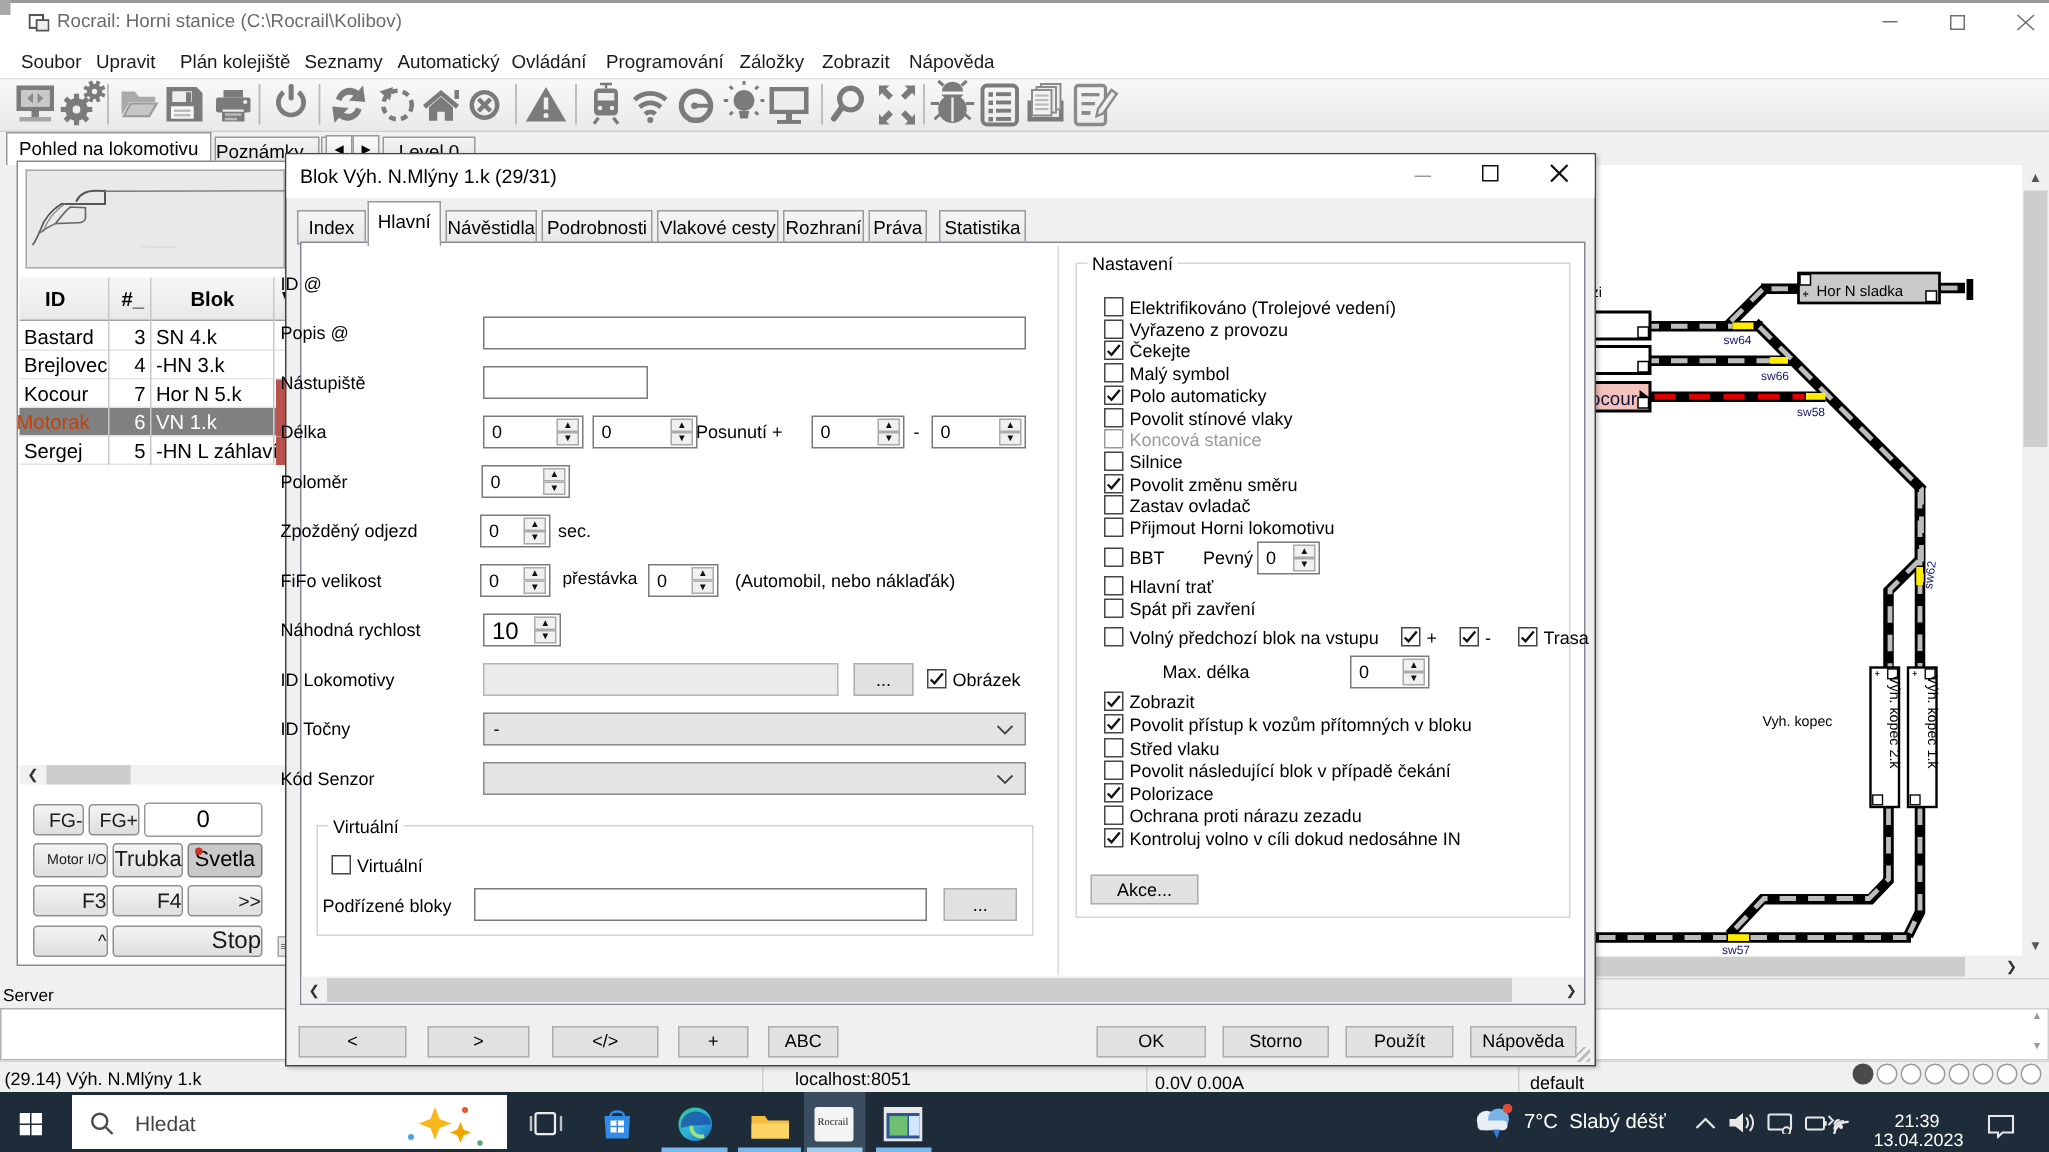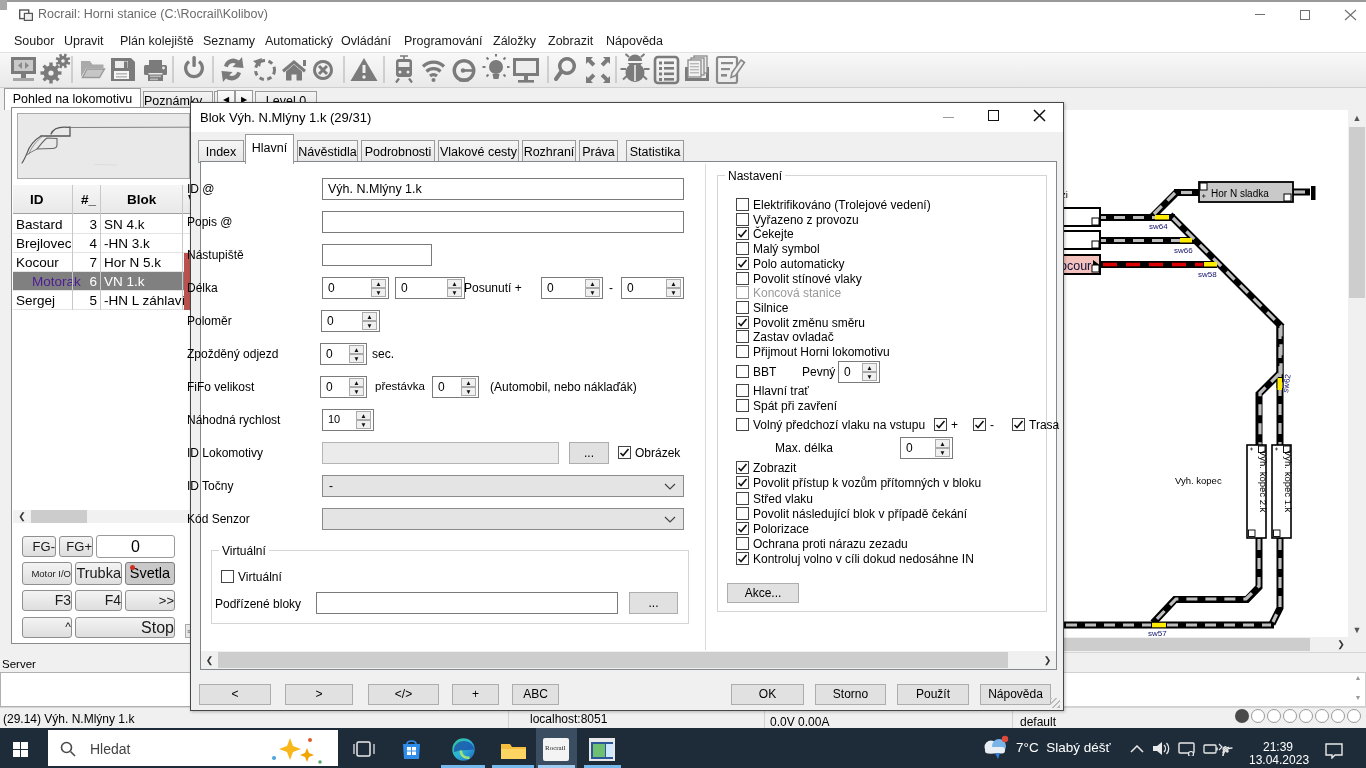--- a/index.html
+++ b/index.html
@@ -230,21 +230,21 @@
 <div class="abs" style="left:13px;top:234px;width:180px;height:19px;background:#fff;border-bottom:1px solid #e4e4e4;"></div>
 <div class="abs" style="left:16px;top:236px;font-size:13.5px;color:#000;">Brejlovec</div>
 <div class="abs" style="left:75px;top:236px;width:22px;text-align:right;font-size:13.5px;color:#000;">4</div>
 <div class="abs" style="left:104px;top:236px;font-size:13.5px;color:#000;">-HN 3.k</div>
 <div class="abs" style="left:13px;top:253px;width:180px;height:19px;background:#fff;border-bottom:1px solid #e4e4e4;"></div>
 <div class="abs" style="left:16px;top:255px;font-size:13.5px;color:#000;">Kocour</div>
 <div class="abs" style="left:75px;top:255px;width:22px;text-align:right;font-size:13.5px;color:#000;">7</div>
 <div class="abs" style="left:104px;top:255px;font-size:13.5px;color:#000;">Hor N 5.k</div>
 <div class="abs" style="left:184px;top:253px;width:9px;height:19px;background:#b9514d;"></div>
 <div class="abs" style="left:13px;top:272px;width:180px;height:19px;background:#808080;border-bottom:1px solid #e4e4e4;"></div>
-<div class="abs" style="left:32px;top:274px;font-size:13.5px;color:#4c1d95;">Motorak</div>
+<div class="abs" style="left:11px;top:274px;font-size:13.5px;color:#c2410c;">Motorak</div>
 <div class="abs" style="left:75px;top:274px;width:22px;text-align:right;font-size:13.5px;color:#fff;">6</div>
 <div class="abs" style="left:104px;top:274px;font-size:13.5px;color:#fff;">VN 1.k</div>
 <div class="abs" style="left:184px;top:272px;width:9px;height:19px;background:#b9514d;"></div>
 <div class="abs" style="left:13px;top:291px;width:180px;height:19px;background:#fff;border-bottom:1px solid #e4e4e4;"></div>
 <div class="abs" style="left:16px;top:293px;font-size:13.5px;color:#000;">Sergej</div>
 <div class="abs" style="left:75px;top:293px;width:22px;text-align:right;font-size:13.5px;color:#000;">5</div>
 <div class="abs" style="left:104px;top:293px;font-size:13.5px;color:#000;">-HN L záhlaví</div>
 <div class="abs" style="left:184px;top:291px;width:9px;height:19px;background:#b9514d;"></div>
 <div class="abs" style="left:72px;top:185px;width:1px;height:125px;background:#c8c8c8;"></div>
 <div class="abs" style="left:100px;top:185px;width:1px;height:125px;background:#c8c8c8;"></div>
@@ -383,21 +383,20 @@
 <div class="abs" style="left:297px;top:140px;width:61px;height:23px;background:linear-gradient(#f6f6f6,#e6e6e6);border:1px solid #9a9a9a;font-size:12.5px;text-align:center;line-height:22px;z-index:2;">Návěstidla</div>
 <div class="abs" style="left:361px;top:140px;width:74px;height:23px;background:linear-gradient(#f6f6f6,#e6e6e6);border:1px solid #9a9a9a;font-size:12.5px;text-align:center;line-height:22px;z-index:2;">Podrobnosti</div>
 <div class="abs" style="left:438px;top:140px;width:81px;height:23px;background:linear-gradient(#f6f6f6,#e6e6e6);border:1px solid #9a9a9a;font-size:12.5px;text-align:center;line-height:22px;z-index:2;">Vlakové cesty</div>
 <div class="abs" style="left:522px;top:140px;width:54px;height:23px;background:linear-gradient(#f6f6f6,#e6e6e6);border:1px solid #9a9a9a;font-size:12.5px;text-align:center;line-height:22px;z-index:2;">Rozhraní</div>
 <div class="abs" style="left:579px;top:140px;width:39px;height:23px;background:linear-gradient(#f6f6f6,#e6e6e6);border:1px solid #9a9a9a;font-size:12.5px;text-align:center;line-height:22px;z-index:2;">Práva</div>
 <div class="abs" style="left:626px;top:140px;width:58px;height:23px;background:linear-gradient(#f6f6f6,#e6e6e6);border:1px solid #9a9a9a;font-size:12.5px;text-align:center;line-height:22px;z-index:2;">Statistika</div>
 <div class="abs" style="left:200px;top:161px;width:857px;height:509px;background:#fff;border:1px solid #828790;z-index:2;"></div>
 <div class="abs" style="left:705px;top:164px;width:1px;height:486px;background:#d9d9d9;z-index:3;"></div>
 <div class="abs" style="left:246px;top:160px;width:47px;height:4px;background:#fff;z-index:3;"></div>
 <div class="lbl" style="left:187px;top:182px;width:120px;z-index:4;">ID @</div>
-<div class="inp" style="left:322px;top:178px;width:362px;height:22px;z-index:4;font-size:12.5px;line-height:20px;padding-left:5px;">Výh. N.Mlýny 1.k</div>
 <div class="lbl" style="left:187px;top:215px;width:120px;z-index:4;">Popis @</div>
 <div class="inp" style="left:322px;top:211px;width:362px;height:22px;z-index:4;"></div>
 <div class="lbl" style="left:187px;top:248px;width:120px;z-index:4;">Nástupiště</div>
 <div class="inp" style="left:322px;top:244px;width:110px;height:22px;z-index:4;"></div>
 <div class="lbl" style="left:187px;top:281px;width:120px;z-index:4;">Délka</div>
 <div class="spin abs" style="left:322px;top:277px;width:67px;height:22px;background:#fff;border:1px solid #7a7a7a;z-index:4;">
       <div style="position:absolute;left:5px;top:3px;font-size:12px;">0</div>
       <div style="position:absolute;right:2px;top:1px;width:15px;height:9px;background:#f0f0f0;border:1px solid #ababab;font-size:6.5px;text-align:center;line-height:8px;color:#111;">▲</div>
       <div style="position:absolute;right:2px;bottom:1px;width:15px;height:9px;background:#f0f0f0;border:1px solid #ababab;font-size:6.5px;text-align:center;line-height:8px;color:#111;">▼</div>
     </div>
@@ -439,21 +438,21 @@
     </div>
 <div class="abs" style="left:375px;top:380px;font-size:11.5px;z-index:4;">přestávka</div>
 <div class="spin abs" style="left:432px;top:376px;width:47px;height:22px;background:#fff;border:1px solid #7a7a7a;z-index:4;">
       <div style="position:absolute;left:5px;top:3px;font-size:12px;">0</div>
       <div style="position:absolute;right:2px;top:1px;width:15px;height:9px;background:#f0f0f0;border:1px solid #ababab;font-size:6.5px;text-align:center;line-height:8px;color:#111;">▲</div>
       <div style="position:absolute;right:2px;bottom:1px;width:15px;height:9px;background:#f0f0f0;border:1px solid #ababab;font-size:6.5px;text-align:center;line-height:8px;color:#111;">▼</div>
     </div>
 <div class="abs" style="left:490px;top:380px;font-size:12px;z-index:4;">(Automobil, nebo náklaďák)</div>
 <div class="lbl" style="left:187px;top:413px;width:120px;z-index:4;">Náhodná rychlost</div>
 <div class="spin abs" style="left:322px;top:409px;width:52px;height:22px;background:#fff;border:1px solid #7a7a7a;z-index:4;">
-      <div style="position:absolute;left:5px;top:3px;font-size:11px;text-align:center;">10</div>
+      <div style="position:absolute;left:5px;top:3px;font-size:16px;text-align:center;">10</div>
       <div style="position:absolute;right:2px;top:1px;width:15px;height:9px;background:#f0f0f0;border:1px solid #ababab;font-size:6.5px;text-align:center;line-height:8px;color:#111;">▲</div>
       <div style="position:absolute;right:2px;bottom:1px;width:15px;height:9px;background:#f0f0f0;border:1px solid #ababab;font-size:6.5px;text-align:center;line-height:8px;color:#111;">▼</div>
     </div>
 <div class="lbl" style="left:187px;top:446px;width:120px;z-index:4;">ID Lokomotivy</div>
 <div class="abs" style="left:322px;top:442px;width:237px;height:22px;background:#ebebeb;border:1px solid #b5b5b5;z-index:4;"></div>
 <div class="wbtn" style="left:569px;top:442px;width:40px;height:22px;line-height:20px;z-index:4;">...</div>
 <div class="cb" style="left:618px;top:446px;border-color:#454545;z-index:4;"></div>
 <svg class="abs" style="left:619px;top:447px;z-index:4;" width="11" height="11">
       <path d="M1.5,6 L4,8.5 L9.5,2" stroke="#111" stroke-width="1.6" fill="none"></path>
     </svg>
@@ -508,21 +507,21 @@
 <div class="cbl" style="left:753px;top:330.3px;font-size:12px;color:#000;z-index:4;">Zastav ovladač</div>
 <div class="cb" style="left:736px;top:345.0px;border-color:#454545;z-index:4;"></div>
 <div class="cbl" style="left:753px;top:345.0px;font-size:12px;color:#000;z-index:4;">Přijmout Horni lokomotivu</div>
 <div class="cb" style="left:736px;top:364.5px;border-color:#454545;z-index:4;"></div>
 <div class="cbl" style="left:753px;top:364.5px;font-size:12px;color:#000;z-index:4;">BBT</div>
 <div class="cb" style="left:736px;top:384.0px;border-color:#454545;z-index:4;"></div>
 <div class="cbl" style="left:753px;top:384.0px;font-size:12px;color:#000;z-index:4;">Hlavní trať</div>
 <div class="cb" style="left:736px;top:399.0px;border-color:#454545;z-index:4;"></div>
 <div class="cbl" style="left:753px;top:399.0px;font-size:12px;color:#000;z-index:4;">Spát při zavření</div>
 <div class="cb" style="left:736px;top:418.0px;border-color:#454545;z-index:4;"></div>
-<div class="cbl" style="left:753px;top:418.0px;font-size:12px;color:#000;z-index:4;">Volný předchozí vlaku na vstupu</div>
+<div class="cbl" style="left:753px;top:418.0px;font-size:12px;color:#000;z-index:4;">Volný předchozí blok na vstupu</div>
 <div class="cb" style="left:736px;top:460.9px;border-color:#454545;z-index:4;"></div>
 <svg class="abs" style="left:737px;top:461.9px;z-index:4;" width="11" height="11">
       <path d="M1.5,6 L4,8.5 L9.5,2" stroke="#111" stroke-width="1.6" fill="none"></path>
     </svg>
 <div class="cbl" style="left:753px;top:460.9px;font-size:12px;color:#000;z-index:4;">Zobrazit</div>
 <div class="cb" style="left:736px;top:476.4px;border-color:#454545;z-index:4;"></div>
 <svg class="abs" style="left:737px;top:477.4px;z-index:4;" width="11" height="11">
       <path d="M1.5,6 L4,8.5 L9.5,2" stroke="#111" stroke-width="1.6" fill="none"></path>
     </svg>
 <div class="cbl" style="left:753px;top:476.4px;font-size:12px;color:#000;z-index:4;">Povolit přístup k vozům přítomných v bloku</div>

